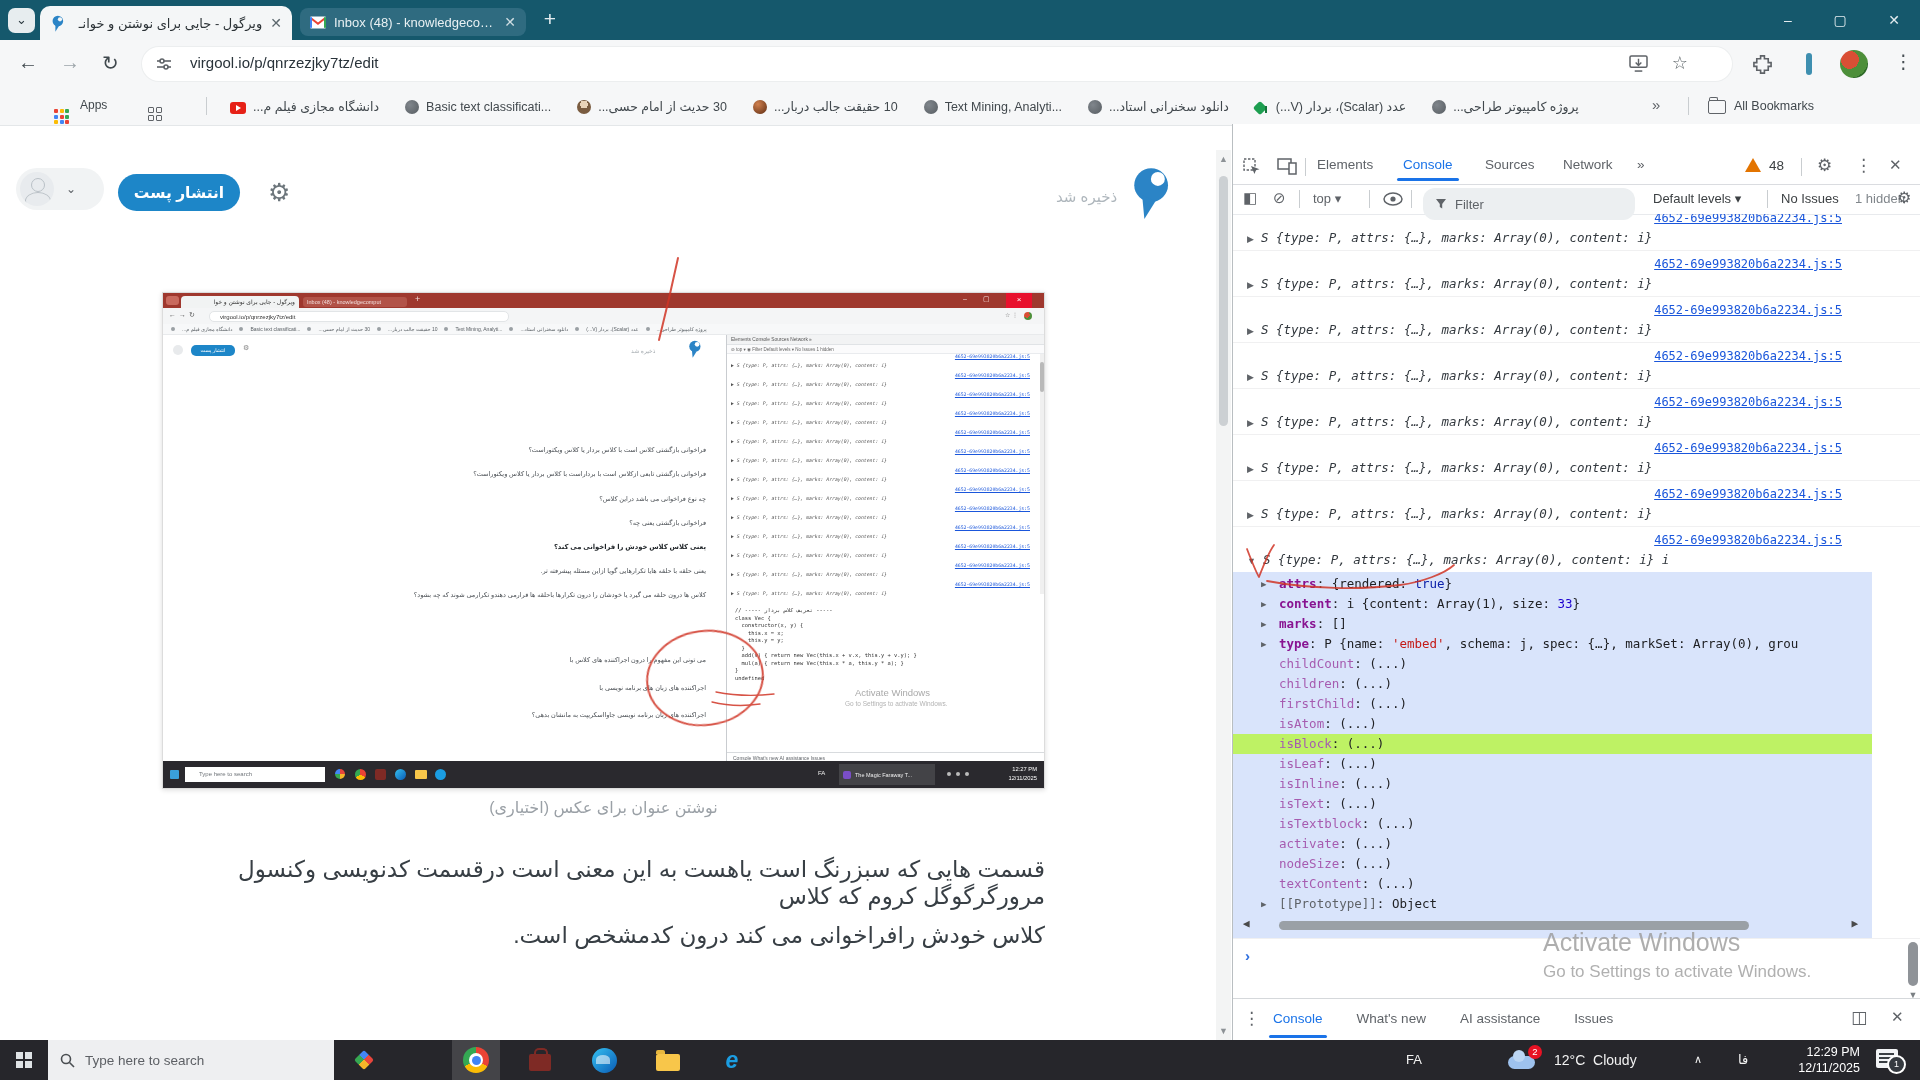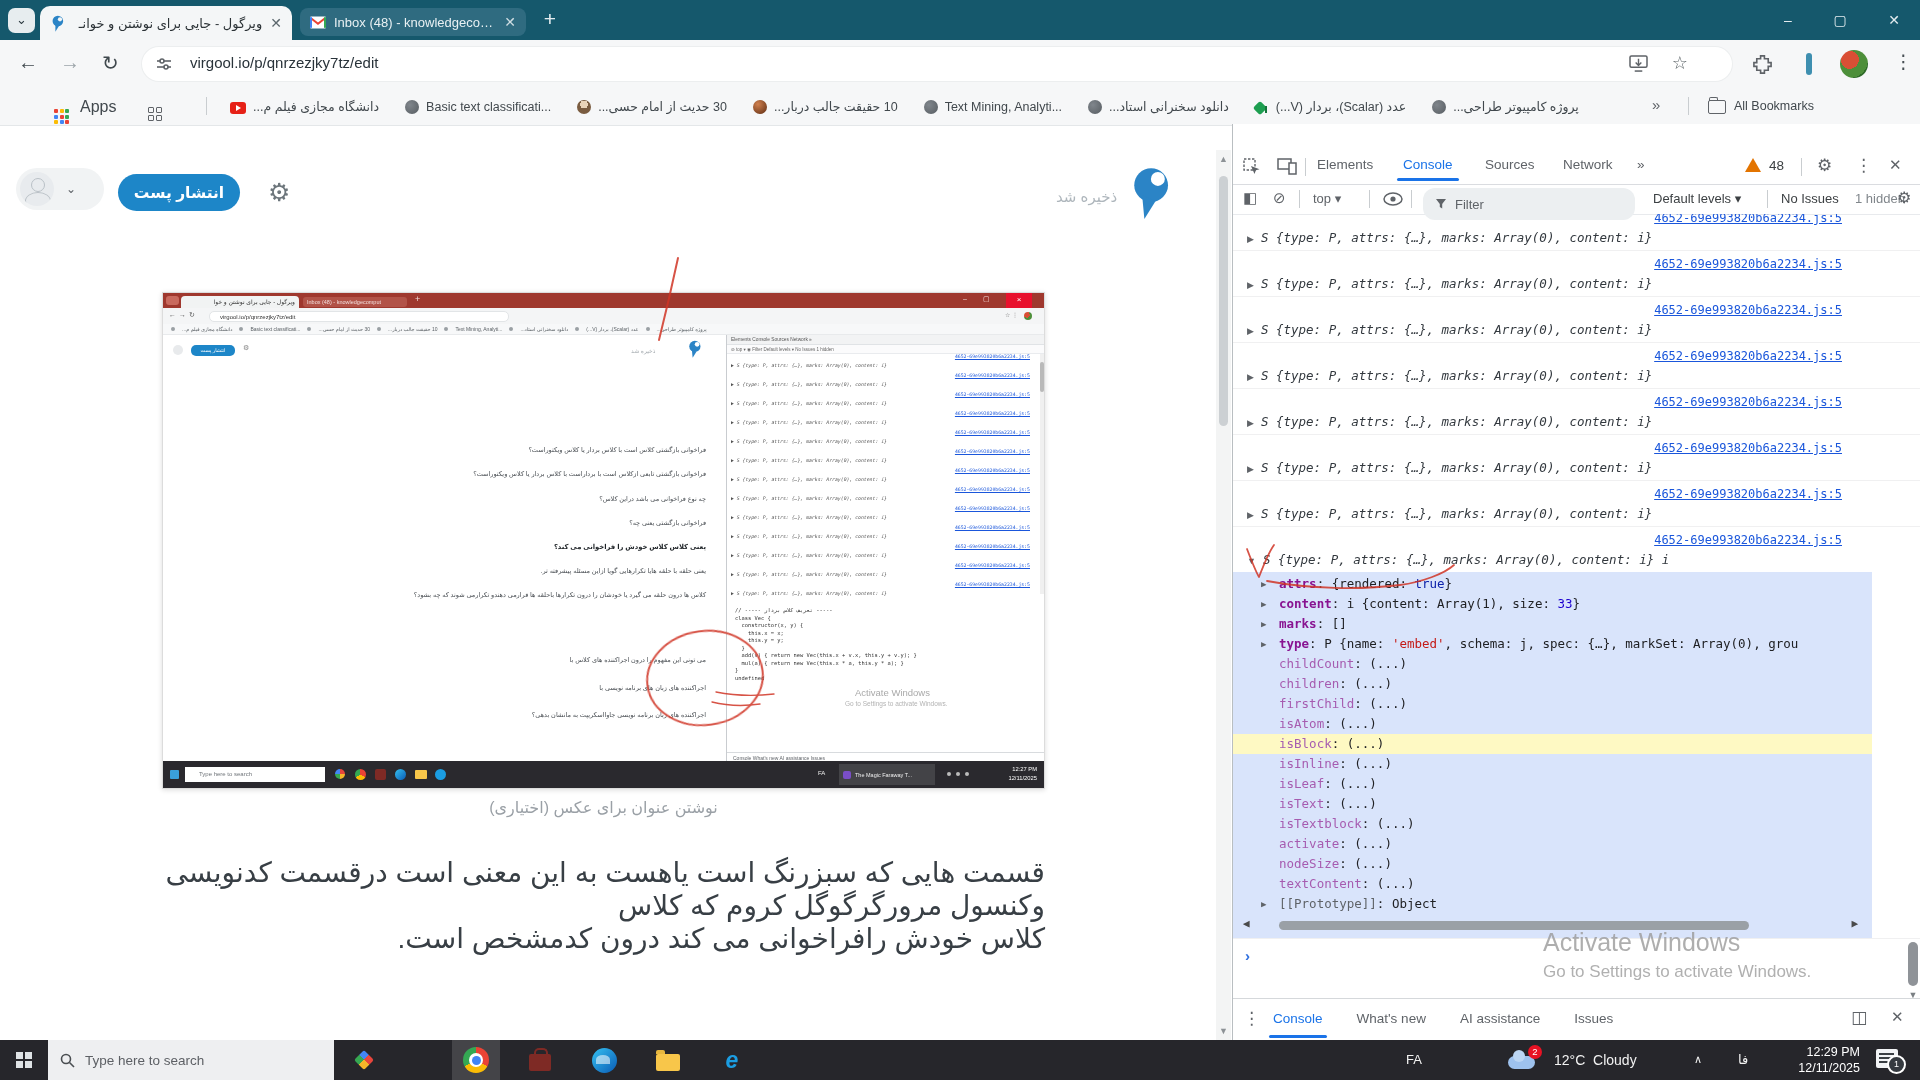--- a/index.html
+++ b/index.html
@@ -44,21 +44,21 @@
   .grid2 i{width:6px;height:6px;border:1.6px solid #5f6368;border-radius:1px;box-sizing:border-box;}
   .vsep{width:1px;height:18px;background:#c9cdd0;}
 
   
   .vg-pill{position:absolute;left:16px;top:168px;width:88px;height:42px;border-radius:22px;background:#f1f3f4;display:flex;align-items:center;}
   .vg-avatar{width:34px;height:34px;border-radius:50%;background:#e8ebee;margin-left:4px;position:relative;overflow:hidden;}
   .vg-avatar::before{content:"";position:absolute;left:11px;top:6px;width:12px;height:12px;border-radius:50%;border:1.6px solid #b9c0c6;}
   .vg-avatar::after{content:"";position:absolute;left:5px;top:20px;width:24px;height:16px;border-radius:50%;border:1.6px solid #b9c0c6;}
   .vg-btn{position:absolute;left:118px;top:174px;width:122px;height:37px;border-radius:19px;background:#1d86c8;color:#fff;font-size:15.5px;font-weight:700;text-align:center;line-height:37px;}
   .caption{position:absolute;left:162px;top:798px;width:883px;text-align:center;font-size:16px;color:#9aa0a6;}
-  .para{position:absolute;left:162px;width:883px;text-align:right;font-size:28px;font-weight:500;color:#383f45;}
+  .para{position:absolute;left:162px;width:883px;text-align:right;font-size:23px;font-weight:500;color:#383f45;}
 
   
   .pg-scroll{position:absolute;left:1216px;top:150px;width:15px;height:890px;background:#f3f4f4;}
   .pg-thumb{position:absolute;left:3px;top:26px;width:9px;height:250px;border-radius:5px;background:#ccd0d3;}
   .scroll-arrow{color:#8d9296;font-size:9px;text-align:center;width:100%;position:absolute;}
 
   
   .dt{position:absolute;left:1232px;top:124px;width:688px;height:916px;background:#fff;border-left:1px solid #b9bec1;box-sizing:border-box;}
   .dt-tabsrow{position:absolute;left:0;top:26px;width:100%;height:34px;border-bottom:1px solid #dadce0;}
   .dt-tab{position:absolute;top:7px;font-size:13.5px;color:#5f6368;}
@@ -68,21 +68,21 @@
   .filter-pill{position:absolute;left:190px;top:4px;width:212px;height:32px;border-radius:12px;background:#eceff1;display:flex;align-items:center;gap:8px;padding-left:12px;box-sizing:border-box;}
   .log{position:absolute;left:0;top:90px;width:100%;height:784px;overflow:hidden;}
   .entry{border-bottom:1px solid #f0f0f1;}
   .entry-linkrow{text-align:right;padding:3px 78px 0 0;height:18px;}
   .loglink{font-size:12px;color:#1a56db;text-decoration:underline;font-family:"DejaVu Sans Mono",monospace;}
   .entry-msg{padding:2px 0 4px 14px;height:18px;}
   .tri{font-size:9px;color:#5f6368;margin-right:7px;}
   .logmsg{font-size:12.5px;font-style:italic;color:#32383e;font-family:"DejaVu Sans Mono",monospace;}
   .objtree{background:#d9e4fb;margin-right:48px;padding-top:2px;font-family:"DejaVu Sans Mono",monospace;}
   .prow{position:relative;height:20px;line-height:20px;padding-left:46px;font-size:12.5px;color:#202124;white-space:nowrap;overflow:hidden;}
-  .prow.hlrow{background:#fef9c3;}
+  .prow.hlrow{background:#bef264;}
   .ptri{position:absolute;left:28px;font-size:9px;color:#5f6368;}
   .pkey-b{color:#881391;font-weight:700;}
   .pkey-dim{color:#a65cb0;}
   .pkey-proto{color:#5f6368;}
   .hl-kw{color:#0d22aa;}
   .hl-num{color:#1c00cf;}
   .hl-str{color:#c41a16;}
   .hscroll{position:relative;height:22px;}
   .hthumb{position:absolute;left:46px;top:7px;width:470px;height:9px;border-radius:5px;background:#9aa0a6;}
   .watermark1{position:absolute;font-size:25px;color:#9b9b9b;opacity:.8;}
@@ -212,21 +212,21 @@
           <i style="background:#fbbc05"></i>
           <i style="background:#34a853"></i>
           <i style="background:#4285f4"></i>
           <i style="background:#ea4335"></i>
           <i style="background:#34a853"></i>
           <i style="background:#fbbc05"></i>
           <i style="background:#4285f4"></i>
           <i style="background:#ea4335"></i>
         </span>
     </span>
-    <span class="abs" style="left:80px;top:10px;font-size:16px;color:#41484d;">Apps</span>
+    <span class="abs" style="left:80px;top:10px;font-size:12px;color:#41484d;">Apps</span>
     <span class="abs" style="left:148px;top:11px;"><span class="grid2">
           <i></i>
           <i></i>
           <i></i>
           <i></i>
         </span></span>
     <span class="abs vsep" style="left:206px;top:9px;"></span>
     <div class="abs" style="left:230px;top:0;right:280px;height:37px;display:flex;align-items:center;gap:26px;overflow:hidden;" id="bm-items">
         <div class="bm-item">
           <span class="fav fav-youtube"></span>
@@ -508,22 +508,22 @@
         <div class="objtree" id="obj-props">
             <div class="prow"><span class="ptri">▶</span><span class="pkey-b">attrs</span>: <span>{rendered: <span class="hl-kw">true</span>}</span></div>
             <div class="prow"><span class="ptri">▶</span><span class="pkey-b">content</span>: <span>i {content: Array(1), size: <span class="hl-num">33</span>}</span></div>
             <div class="prow"><span class="ptri">▶</span><span class="pkey-b">marks</span>: <span>[]</span></div>
             <div class="prow"><span class="ptri">▶</span><span class="pkey-b">type</span>: <span>P {name: <span class="hl-str">'embed'</span>, schema: j, spec: {…}, markSet: Array(0), grou</span></div>
             <div class="prow"><span class="pkey-dim">childCount</span>: <span>(...)</span></div>
             <div class="prow"><span class="pkey-dim">children</span>: <span>(...)</span></div>
             <div class="prow"><span class="pkey-dim">firstChild</span>: <span>(...)</span></div>
             <div class="prow"><span class="pkey-dim">isAtom</span>: <span>(...)</span></div>
             <div class="prow hlrow"><span class="pkey-dim">isBlock</span>: <span>(...)</span></div>
+            <div class="prow"><span class="pkey-dim">isLeaf</span>: <span>(...)</span></div>
             <div class="prow"><span class="pkey-dim">isInline</span>: <span>(...)</span></div>
-            <div class="prow"><span class="pkey-dim">isLeaf</span>: <span>(...)</span></div>
             <div class="prow"><span class="pkey-dim">isText</span>: <span>(...)</span></div>
             <div class="prow"><span class="pkey-dim">isTextblock</span>: <span>(...)</span></div>
             <div class="prow"><span class="pkey-dim">activate</span>: <span>(...)</span></div>
             <div class="prow"><span class="pkey-dim">nodeSize</span>: <span>(...)</span></div>
             <div class="prow"><span class="pkey-dim">textContent</span>: <span>(...)</span></div>
             <div class="prow"><span class="ptri">▶</span><span class="pkey-proto">[[Prototype]]</span>: <span>Object</span></div>
           </div>
         <div class="objtree hscroll">
           <span class="abs" style="left:10px;top:3px;font-size:11px;color:#4a4a4a;">◀</span>
           <span class="hthumb"></span>

